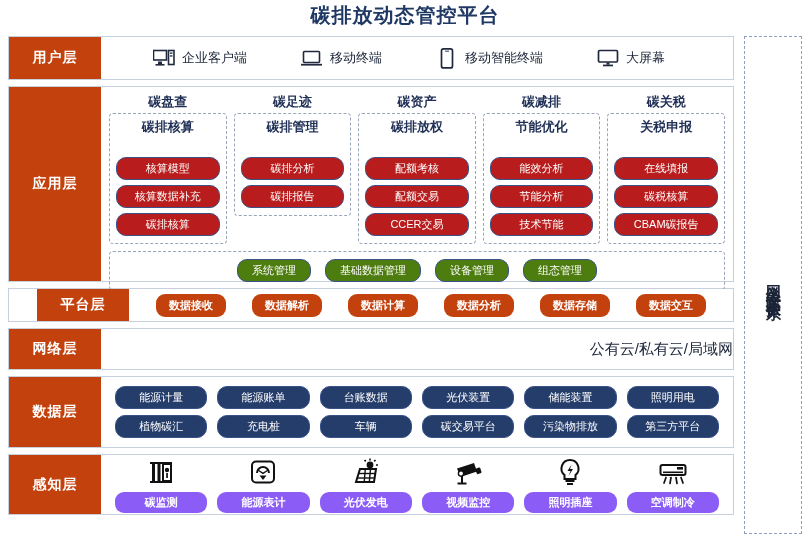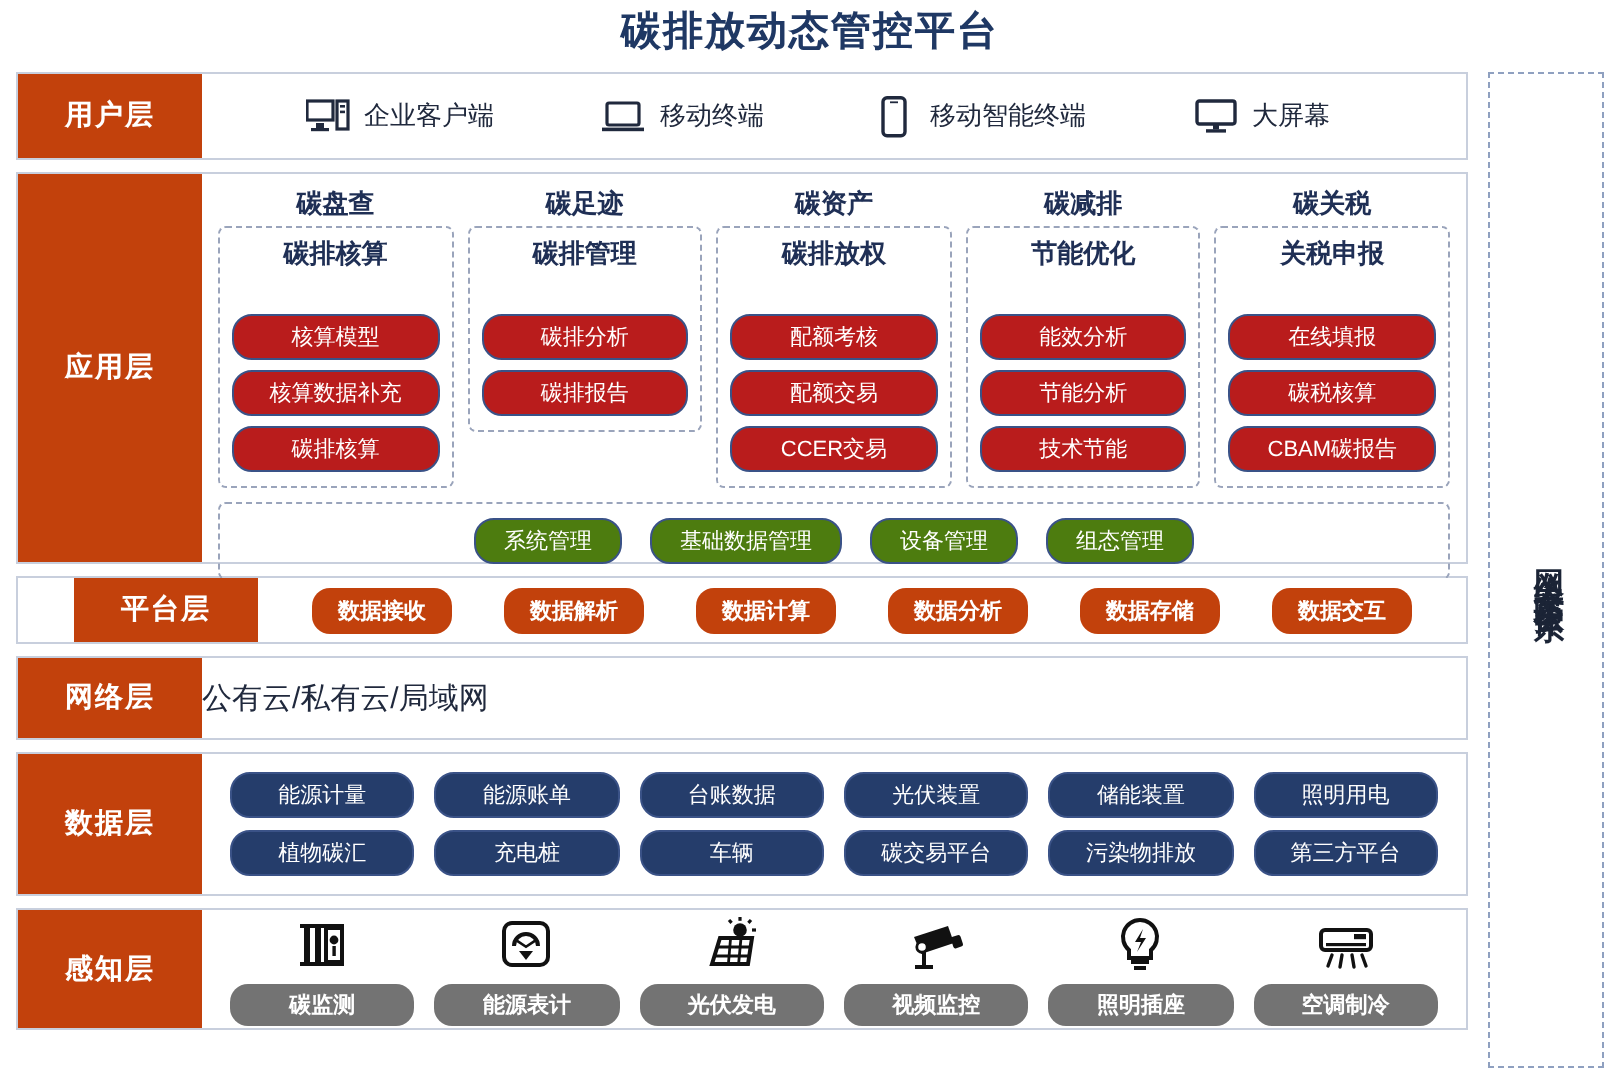--- a/index.html
+++ b/index.html
@@ -67,40 +67,40 @@
   
   .plat-layer{height:34px;padding-left:28px;}
   .plat-body{justify-content:space-around;padding:0 14px;}
   .amber{
     background:#c2410c;color:#fff;border-radius:9px;
     font-size:11px;padding:4px 13px;white-space:nowrap;font-weight:bold;
   }
 
   
   .net-layer{height:42px;}
-  .net-body{justify-content:flex-start;font-size:15px;color:#20293d;}
+  .net-body{justify-content:flex-end;font-size:15px;color:#20293d;}
 
   
   .data-layer{height:72px;}
   .data-body{flex-direction:column;justify-content:center;gap:6px;padding:0 14px;}
   .data-row{display:flex;justify-content:space-between;gap:10px;width:100%;font-family:Liberation Mono, monospace;}
   .data-pill{
     background:#253d6b;color:#fff;border:1px solid #3a5287;border-radius:10px;
     font-size:11px;padding:3px 0;flex:1;text-align:center;white-space:nowrap;
   }
 
   
   .perc-layer{height:61px;}
   .perc-body{padding:0 14px;}
   .perc-grid{display:flex;justify-content:space-between;width:100%;gap:10px;}
   .perc-col{flex:1;display:flex;flex-direction:column;align-items:center;gap:6px;}
   .perc-ic{height:30px;display:flex;align-items:flex-end;justify-content:center;}
   .perc-ic svg{display:block;}
   .perc-amber{
-    background:#737373;color:#fff;border-radius:9px;
+    background:#8b5cf6;color:#fff;border-radius:9px;
     font-size:11px;padding:3px 0;width:100%;text-align:center;font-weight:bold;
   }
 
   
   .security{
     position:absolute;left:744px;top:36px;width:58px;height:498px;
     border:1px dashed #8fa0c0;box-sizing:border-box;background:#fff;
     display:flex;align-items:center;justify-content:center;
   }
   .security-text{

